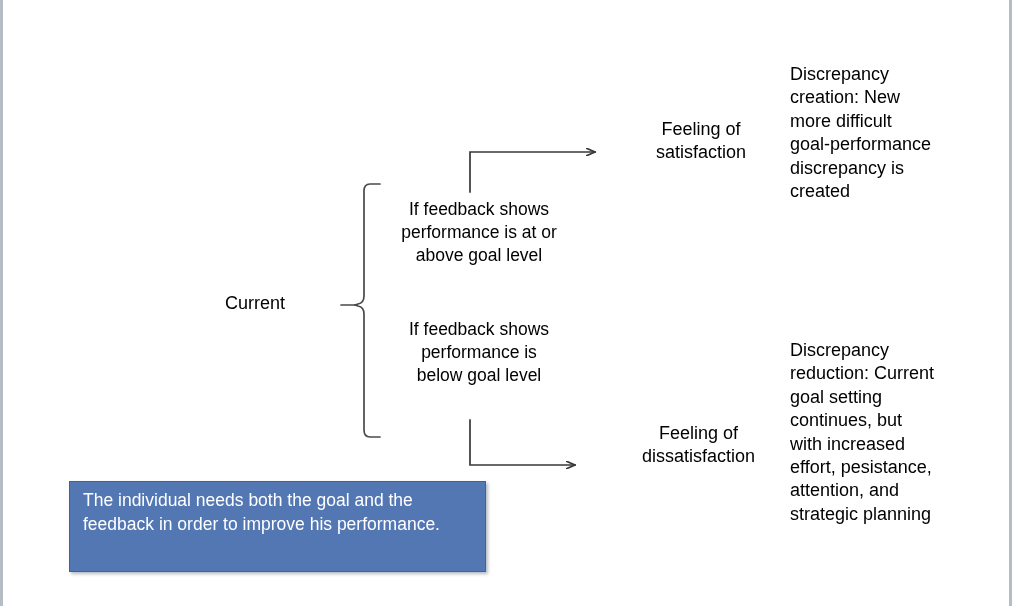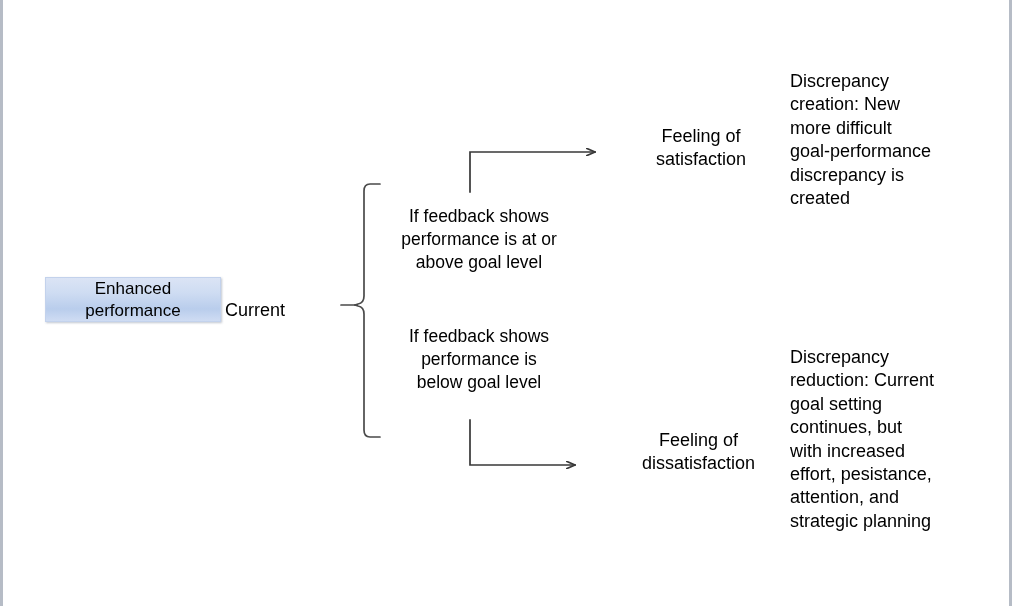--- a/index.html
+++ b/index.html
@@ -16,21 +16,20 @@
     font-family: "Liberation Sans", sans-serif;
     box-sizing: border-box;
     border-left: 3px solid #b6bcc6;
     border-right: 3px solid #b6bcc6;
   }
   .txt {
     position: absolute;
     color: #000000;
     line-height: 1.30;
     white-space: pre-line;
-    margin-top: 7px;
   }
   
   #enhanced-performance-box {
     position: absolute;
     left: 42px;
     top: 277px;
     width: 176px;
     height: 45px;
     background: linear-gradient(180deg, #dbe4f5 0%, #cedcf2 35%, #b9cdec 72%, #cfdcf3 100%);
     border: 1px solid #c3d2ec;
@@ -100,22 +99,20 @@
 
     <g fill="none" stroke="#383838" stroke-width="1.7" stroke-linecap="square">
       <path d="M 467,192 L 467,152 L 592,152" marker-end="url(#arrowhead)"></path>
     </g>
 
     <g fill="none" stroke="#383838" stroke-width="1.7" stroke-linecap="square">
       <path d="M 467,420 L 467,465 L 572,465" marker-end="url(#arrowhead)"></path>
     </g>
   </svg>
 
-  <div id="enhanced-performance-box">Enhanced
-performance</div>
 
   <div class="txt" id="feedback-label">Current</div>
 
   <div class="txt" id="branch-top-text">If feedback shows
 performance is at or
 above goal level</div>
 
   <div class="txt" id="branch-bottom-text">If feedback shows
 performance is
 below goal level</div>
@@ -135,14 +132,15 @@
 
   <div class="txt" id="reduction-text">Discrepancy
 reduction: Current
 goal setting
 continues, but
 with increased
 effort, pesistance,
 attention, and
 strategic planning</div>
 
+  <div id="statement-box">The individual needs both the goal and the feedback in order to improve his performance.</div>
 
 </div>
 
 </body></html>

